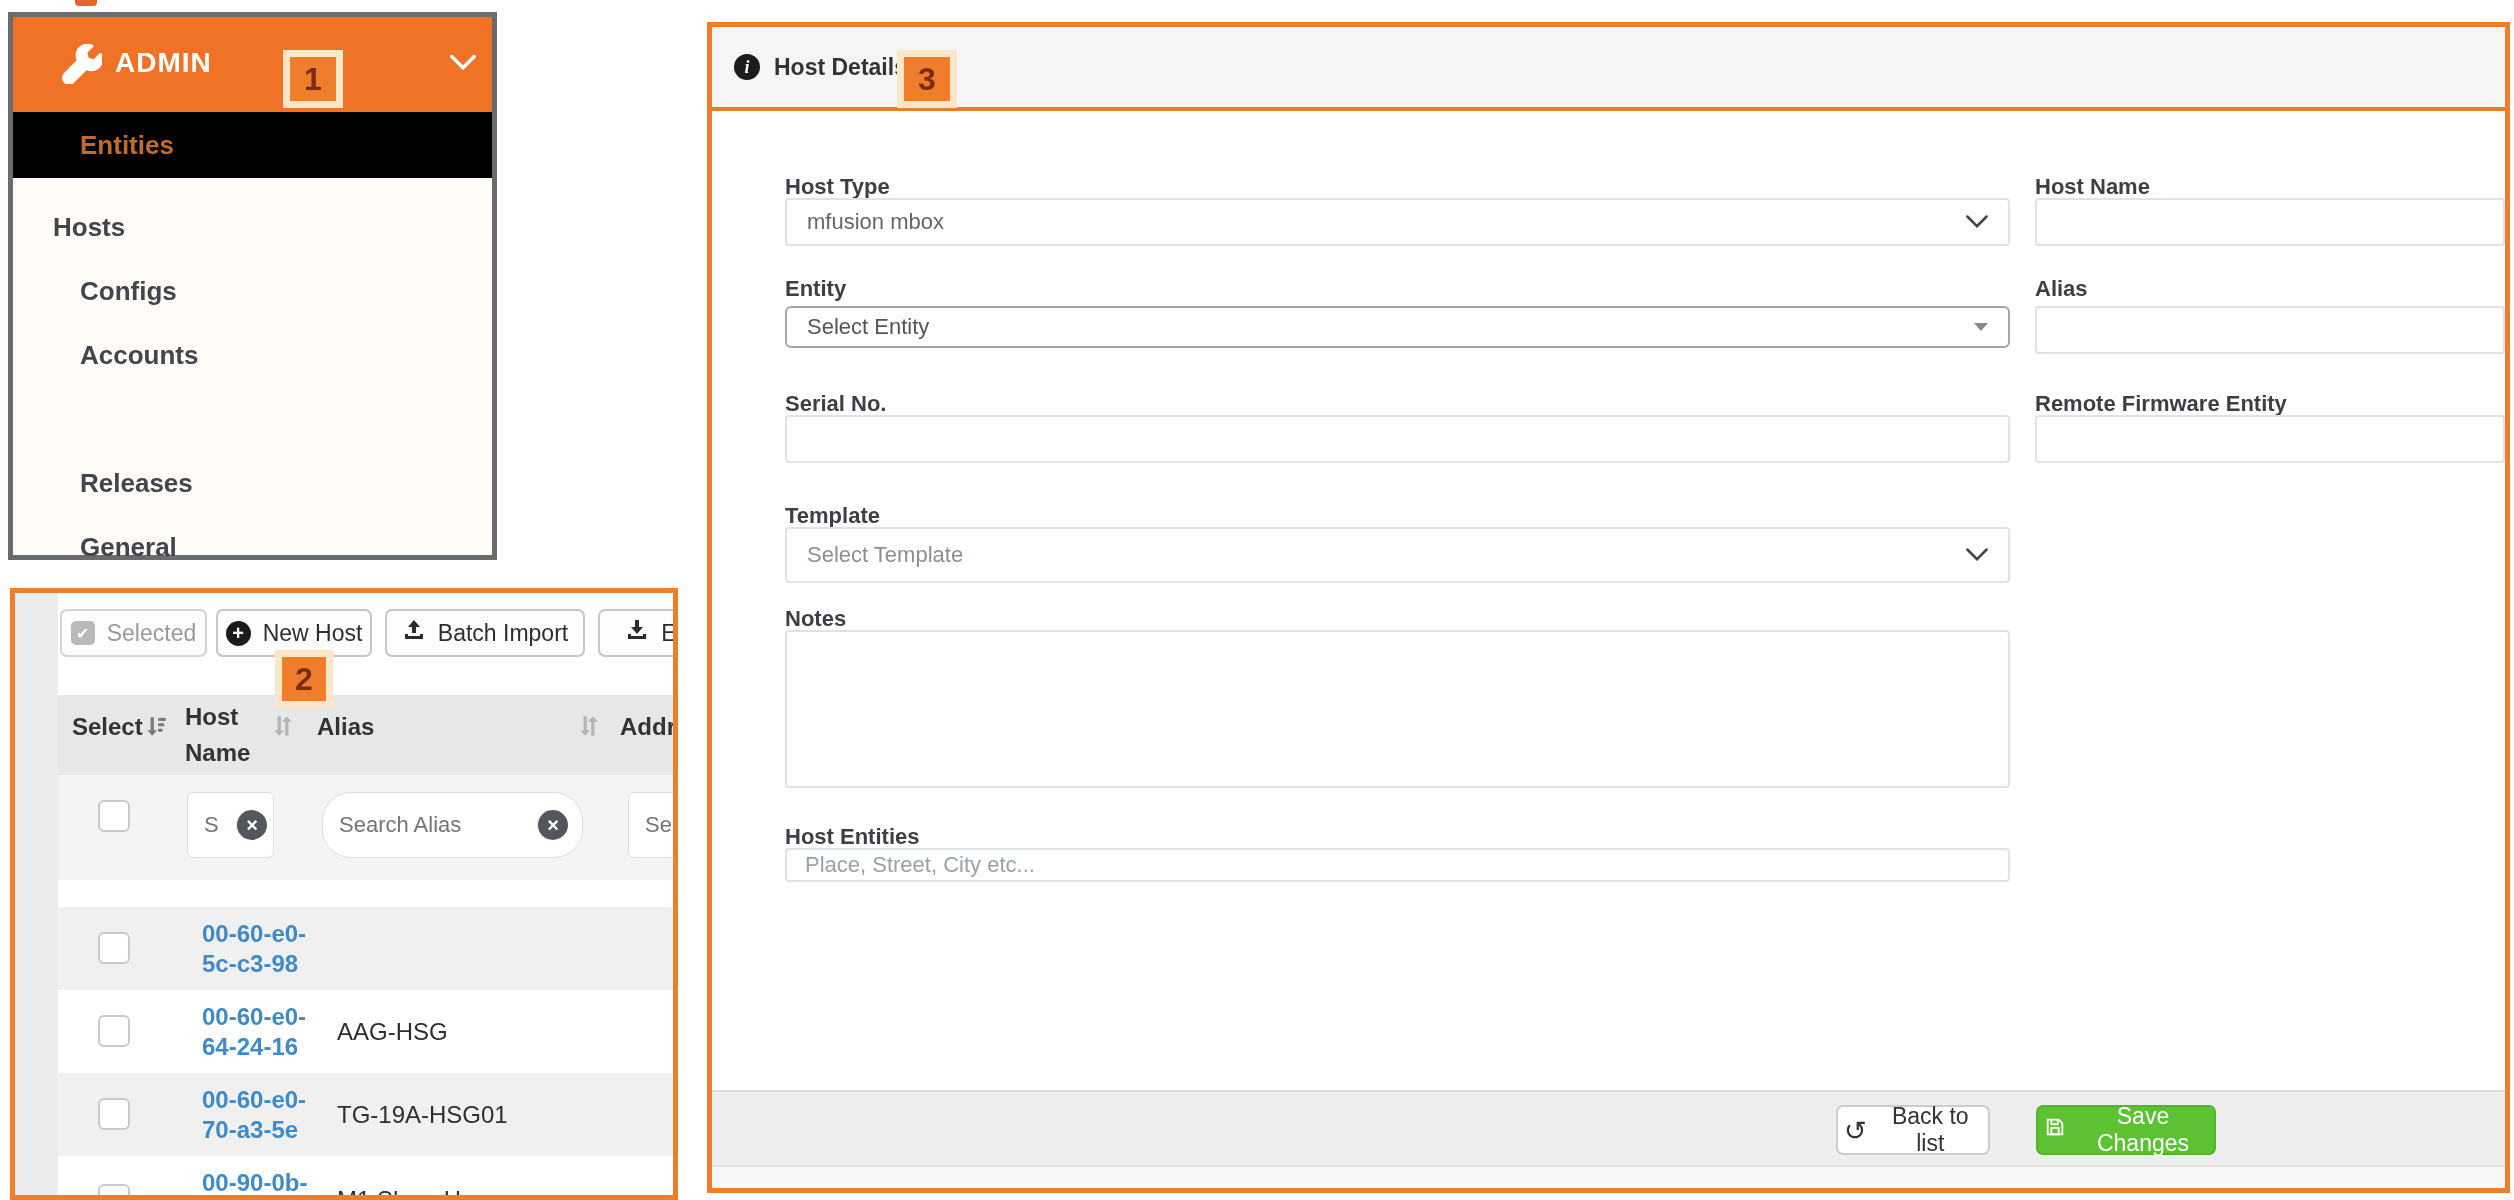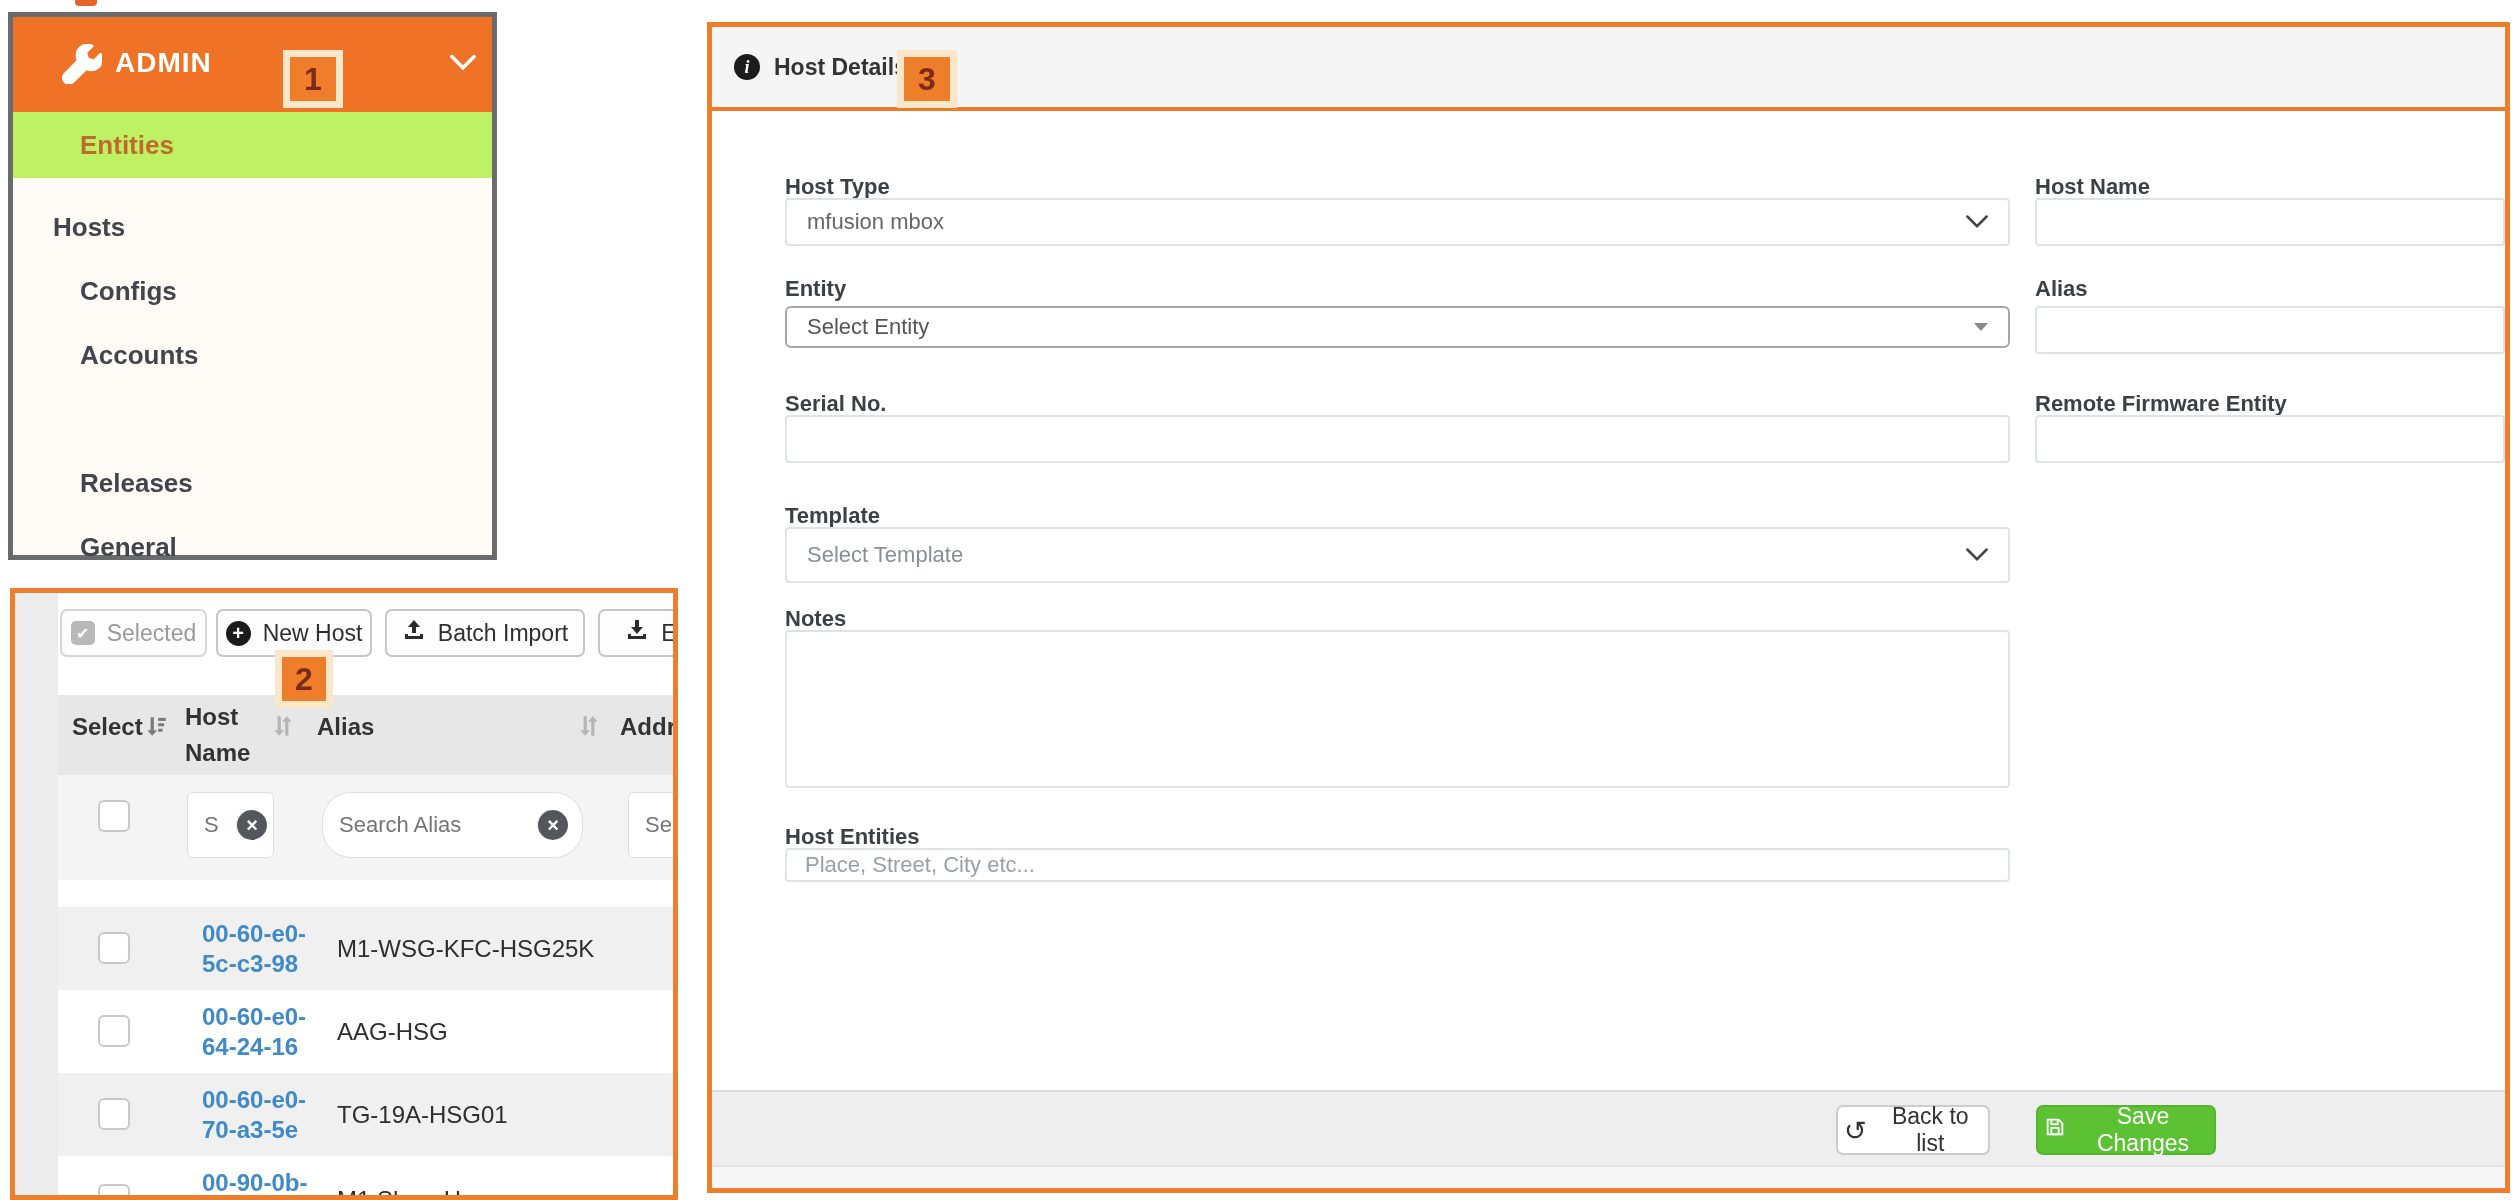--- a/index.html
+++ b/index.html
@@ -7,21 +7,21 @@
   .abs{position:absolute;}
   .ann-border{border:5px solid #ee7d2c;box-sizing:border-box;}
   .badge{background:#ee7d2c;border:7px solid #fae7c9;color:#7d2b16;font-weight:700;font-size:32px;
     display:flex;align-items:center;justify-content:center;box-sizing:border-box;}
   
   #sidebar{left:8px;top:12px;width:489px;height:548px;border:5px solid #6a6b6d;box-sizing:border-box;background:#fffbf6;}
   #sidebar-header{position:absolute;left:0;top:0;width:100%;height:95px;background:#ef7226;display:flex;align-items:center;}
   #admin-title{color:#fff;font-size:28px;font-weight:700;letter-spacing:1px;}
   .menu-item{position:absolute;left:0;width:100%;height:64px;display:flex;align-items:center;
     padding-left:67px;box-sizing:border-box;font-size:26px;font-weight:600;color:#43454d;cursor:pointer;}
-  .menu-item.active{background:#bef264;color:#bf6b2d;height:66px;}
+  .menu-item.active{background:#000000;color:#bf6b2d;height:66px;}
   
   #host-list-box{left:10px;top:588px;width:668px;height:612px;overflow:hidden;background:#fff;}
   #list-gutter{left:0;top:0;width:43px;height:602px;background:#ececec;}
   .tbtn{position:absolute;top:16px;height:48px;background:#fdfdfd;border:2px solid #c6c6c6;border-radius:7px;
     display:flex;align-items:center;justify-content:center;gap:12px;font-size:23px;color:#2e2e2e;box-sizing:border-box;cursor:pointer;}
   .tbtn.disabled{color:#9a9a9a;border-color:#d5d5d5;}
   #tbl-header{left:43px;top:102px;width:615px;height:80px;background:#e7e7e7;color:#333;font-size:24px;font-weight:600;}
   #filter-row{left:43px;top:182px;width:615px;height:105px;background:#f4f4f4;}
   .chk{width:32px;height:32px;background:#fff;border:2px solid #c9c9c9;border-radius:6px;box-sizing:border-box;cursor:pointer;}
   .fgroup{position:absolute;top:17px;height:66px;background:#fff;border:1px solid #ddd;border-radius:6px;
@@ -170,21 +170,20 @@
       <span class="clear-btn">×</span>
     </div>
     <div class="fgroup" style="left:570px;width:120px;">
       <input style="width: 80px;" placeholder="Se">
     </div>
   </div>
 
   <div class="trow" style="top:314px;background:#f0f0f0;">
     <span class="chk"></span>
     <a class="cell-link">00-60-e0-5c-c3-98</a>
-    <span class="cell-alias">M1-WSG-KFC-HSG25K</span>
   </div>
   <div class="trow" style="top:397px;background:#ffffff;">
     <span class="chk"></span>
     <a class="cell-link">00-60-e0-64-24-16</a>
     <span class="cell-alias">AAG-HSG</span>
   </div>
   <div class="trow" style="top:480px;background:#f0f0f0;">
     <span class="chk"></span>
     <a class="cell-link">00-60-e0-70-a3-5e</a>
     <span class="cell-alias">TG-19A-HSG01</span>

